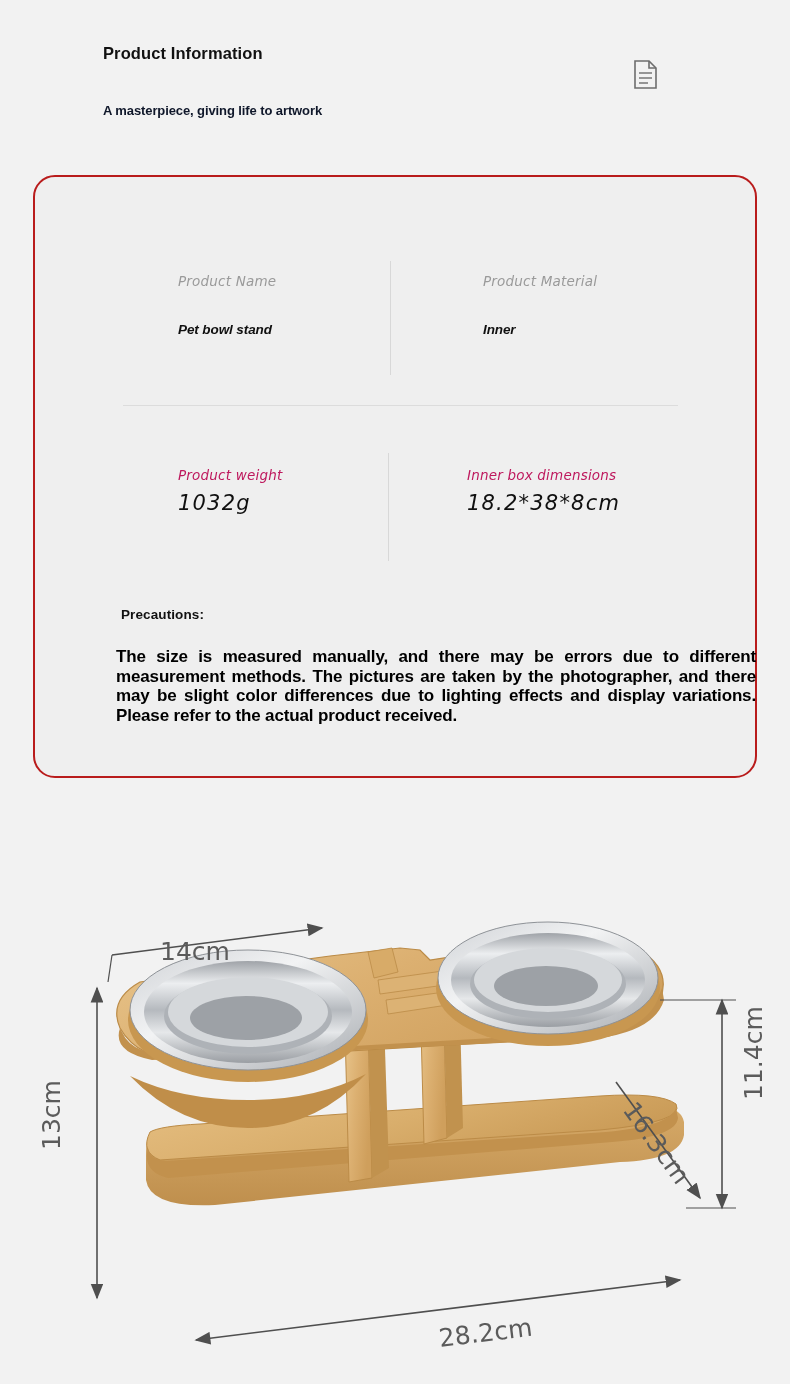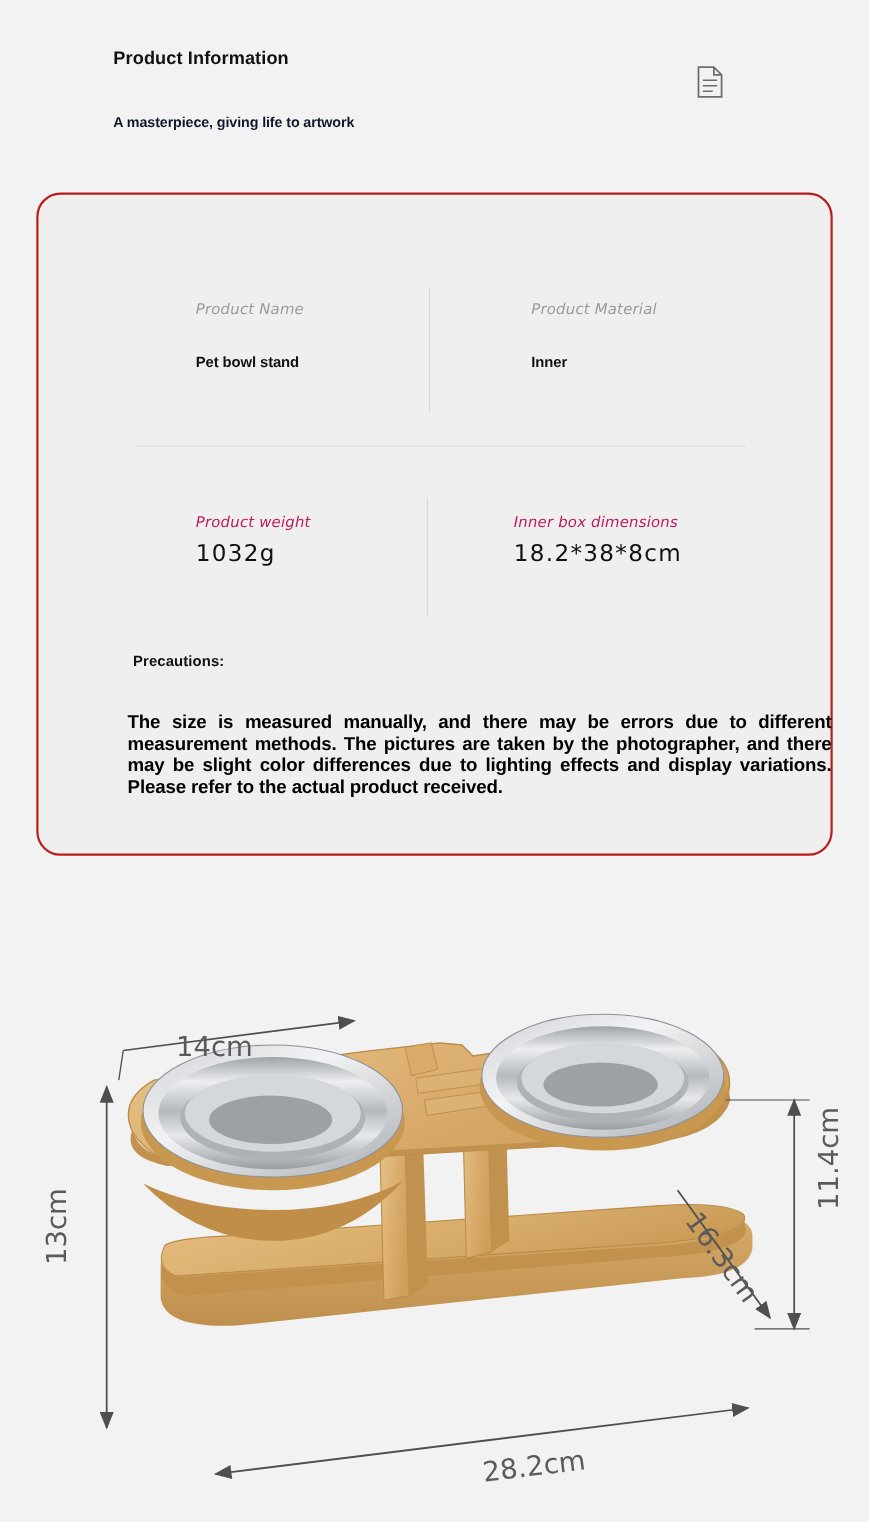--- a/index.html
+++ b/index.html
@@ -73,20 +73,21 @@
     letter-spacing: 0.2px;
     white-space: nowrap;
   }
   .spec-value {
     margin-top: 33px;
     font-size: 13.5px;
     color: #101010;
     font-weight: bold;
     letter-spacing: -0.1px;
     white-space: nowrap;
+    font-style: italic;
   }
   .spec-value.big {
     font-size: 21px;
     font-weight: normal;
     letter-spacing: 1.2px;
     font-family: "DejaVu Sans", sans-serif;
     margin-top: 8px;
   }
   .spec-label.grey2 {
     color: #be185d;
@@ -115,21 +116,21 @@
     top: 228px;
     width: 555px;
     height: 1px;
     background: #dcdcdc;
   }
 
   
   .precautions-title {
     position: absolute;
     left: 86px;
-    top: 416px;
+    top: 430px;
     font-size: 13.5px;
     font-weight: bold;
     color: #111;
     letter-spacing: 0.1px;
   }
   .precautions-body {
     position: absolute;
     left: 81px;
     top: 470px;
     width: 640px;

